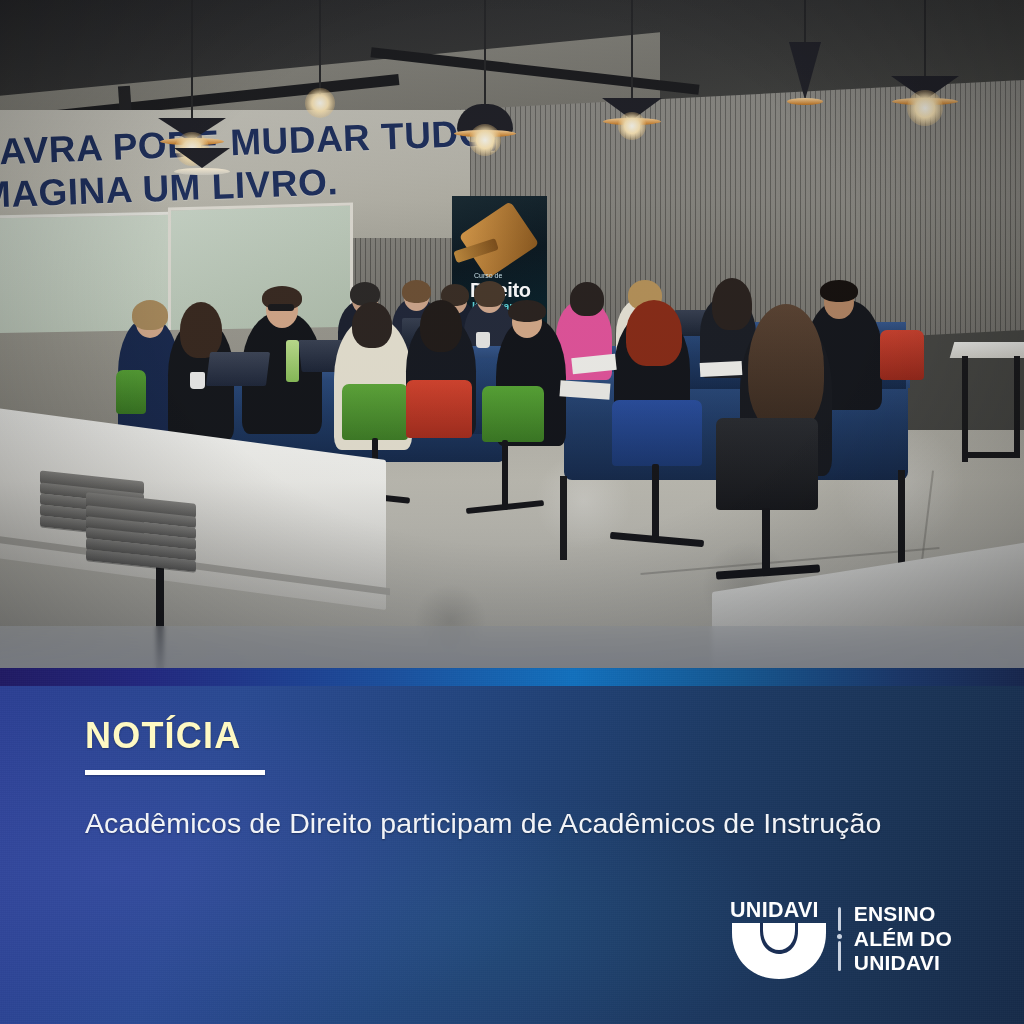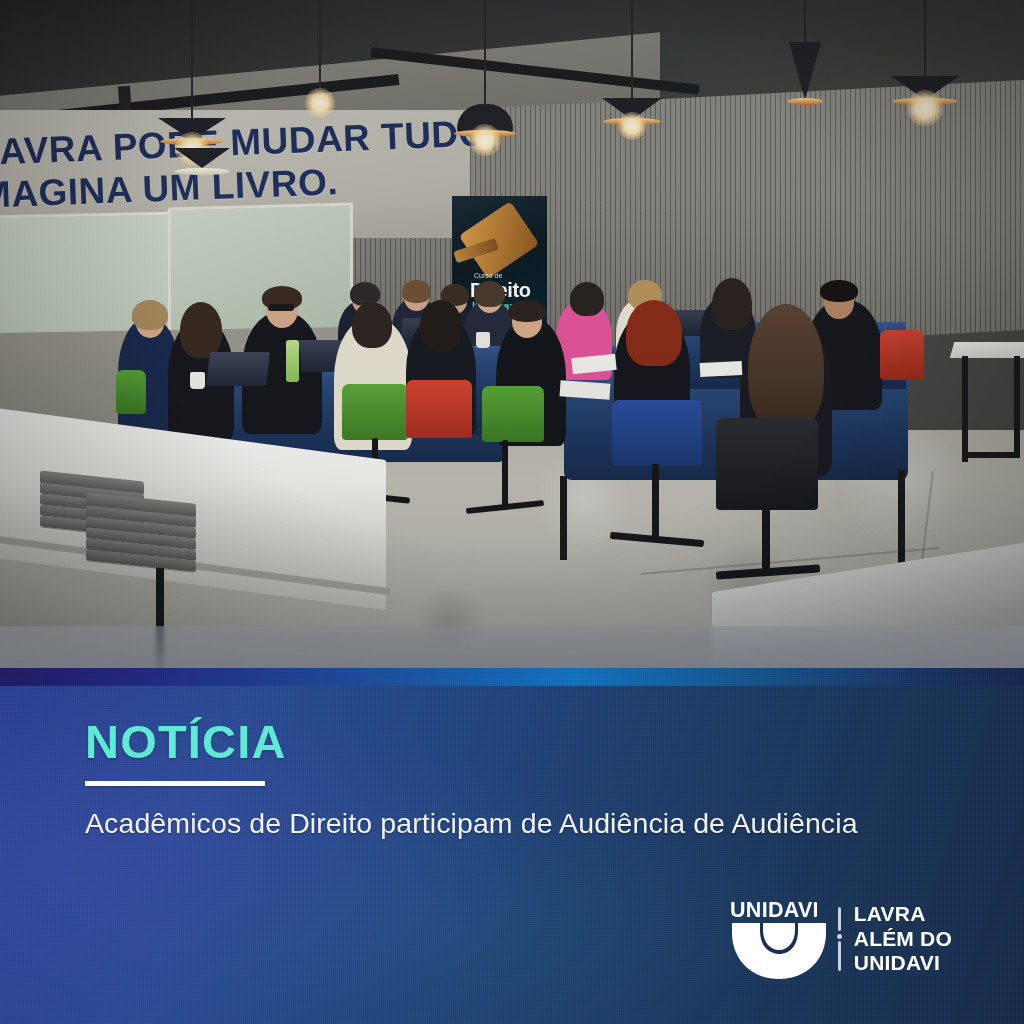--- a/index.html
+++ b/index.html
@@ -149,21 +149,21 @@
        repeating-linear-gradient(0deg, rgba(255,255,255,.035) 0 1px, rgba(0,0,0,.035) 1px 2px),
        repeating-linear-gradient(90deg, rgba(255,255,255,.03) 0 1px, rgba(0,0,0,.03) 1px 2px); }
 
   
   #accent-strip { position:absolute; left:0; top:0; width:1024px; height:18px;
      background:linear-gradient(90deg,#201a63 0%,#22277e 14%,#1b4f9c 38%,#1270bd 56%,
                                        #15568f 72%,#1a3566 88%,#17264c 100%); }
 
   
   #title-block { position:absolute; left:85px; top:718px; }
-  #title { font-size:47px; font-weight:700; color:#5eead4; letter-spacing:1.2px;
+  #title { font-size:36px; font-weight:700; color:#fef9c3; letter-spacing:1.2px;
            line-height:1; font-family:"Liberation Sans",sans-serif;
            text-shadow:0 1px 2px rgba(0,0,0,.30); }
   #title-rule { margin-top:16px; width:180px; height:5px; background:#ffffff;
            box-shadow:0 1px 2px rgba(0,0,0,.25); }
 
   
   #subtitle { position:absolute; left:85px; top:802px; width:860px;
       font-size:28.5px; line-height:1.52; color:#f1f3f7; font-weight:400;
       letter-spacing:.1px; text-shadow:0 1px 2px rgba(0,0,0,.35); }
   #subtitle .ln { display:block; }
@@ -405,37 +405,37 @@
     <div id="accent-strip"></div>
     <div id="banner-noise"></div>
   </div>
 
   <div id="title-block">
     <div id="title">NOTÍCIA</div>
     <div id="title-rule"></div>
   </div>
 
   <div id="subtitle">
-    <span class="ln">Acadêmicos de Direito participam de Audiência de Audiência</span>
+    <span class="ln">Acadêmicos de Direito participam de Acadêmicos de Instrução</span>
   </div>
 
   <div id="logo">
     <div id="logo-left">
       <div id="brand-word">UNIDAVI</div>
       <svg id="brand-mark" viewBox="0 0 94 56" aria-hidden="true">
         <path d="M0 0 h94 v10 C94 36 75 56 47 56 C19 56 0 36 0 10 Z" fill="#ffffff"></path>
         <path d="M28 0 C28 0 28 2 28 8 C28 22 36 31 47 31 C58 31 66 22 66 8 C66 2 66 0 66 0 Z" fill="#1b2f55"></path>
         <path d="M31 0 h32 v7 C63 19 56 27 47 27 C38 27 31 19 31 7 Z" fill="#ffffff"></path>
       </svg>
     </div>
     <div id="logo-divider">
       <div class="bar top"></div>
       <div class="dot"></div>
       <div class="bar bot"></div>
     </div>
     <div id="tagline">
-      <span class="tl">LAVRA</span>
+      <span class="tl">ENSINO</span>
       <span class="tl">ALÉM DO</span>
       <span class="tl">UNIDAVI</span>
     </div>
   </div>
 
 </div>
 
 </body></html>

